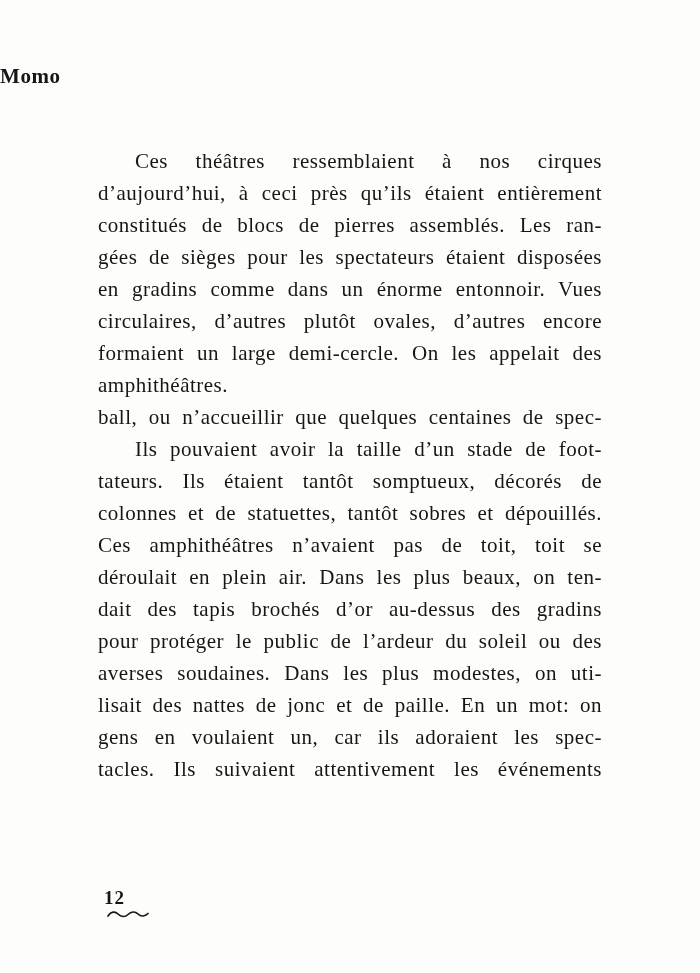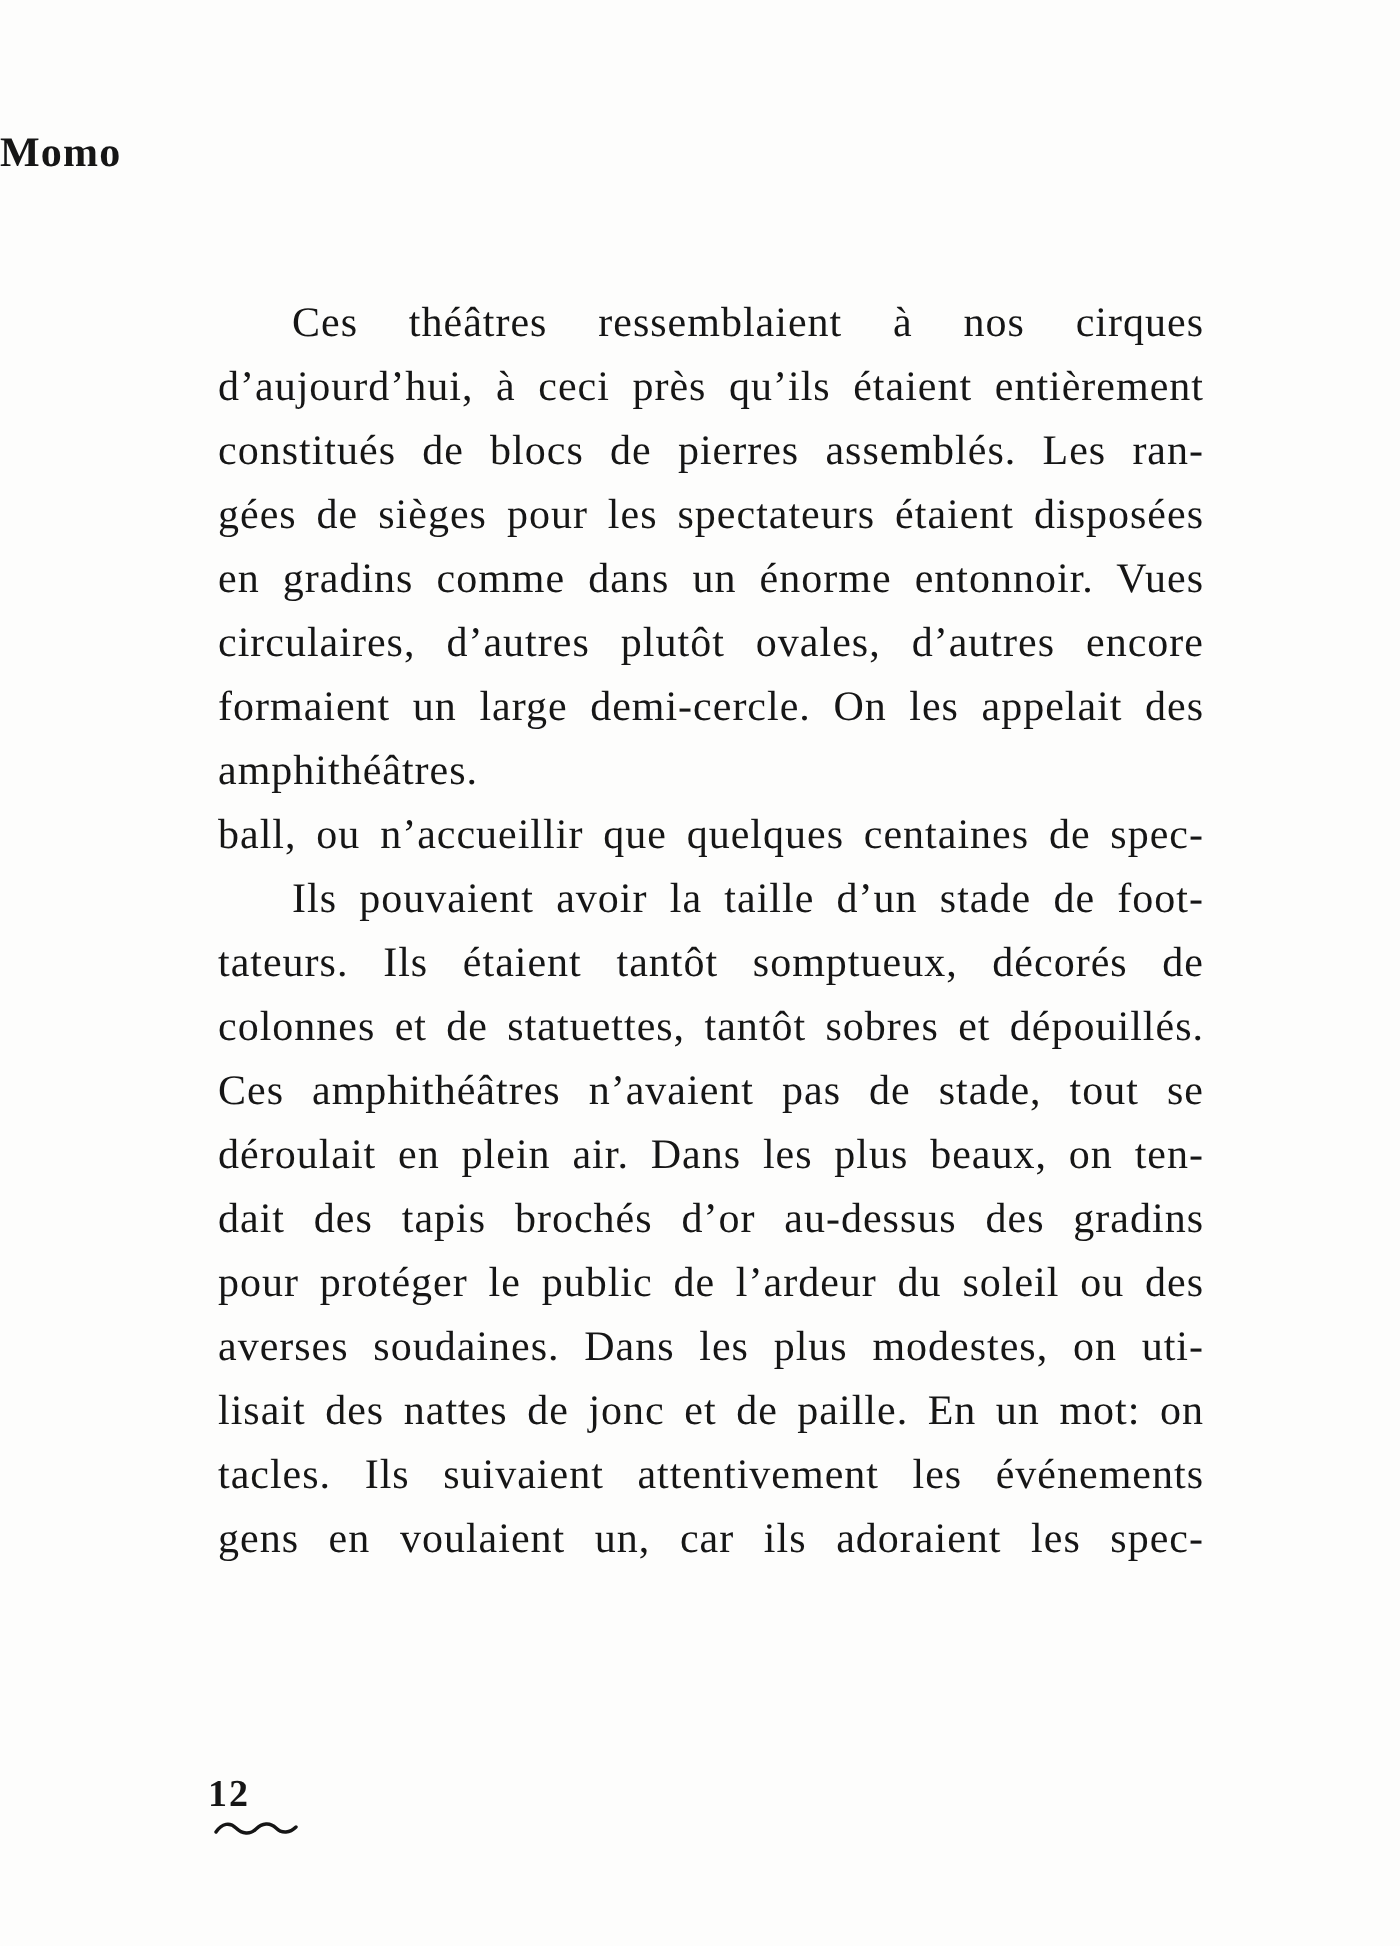--- a/index.html
+++ b/index.html
@@ -31,21 +31,20 @@
     left: 98px;
     width: 504px;
     font-size: 21px;
     line-height: 32px;
     letter-spacing: 0.5px;
   }
   .line {
     text-align: justify;
     text-align-last: justify;
     height: 32px;
-    margin-left: 11px;
   }
   .line.indent {
     text-indent: 37px;
   }
   .line.para-end {
     text-align-last: left;
   }
   .footer {
     position: absolute;
     top: 887px;
@@ -77,28 +76,28 @@
       <div class="line">constitués de blocs de pierres assemblés. Les ran-</div>
       <div class="line">gées de sièges pour les spectateurs étaient disposées</div>
       <div class="line">en gradins comme dans un énorme entonnoir. Vues</div>
       <div class="line">circulaires, d’autres plutôt ovales, d’autres encore</div>
       <div class="line">formaient un large demi-cercle. On les appelait des</div>
       <div class="line para-end">amphithéâtres.</div>
       <div class="line">ball, ou n’accueillir que quelques centaines de spec-</div>
       <div class="line indent">Ils pouvaient avoir la taille d’un stade de foot-</div>
       <div class="line">tateurs. Ils étaient tantôt somptueux, décorés de</div>
       <div class="line">colonnes et de statuettes, tantôt sobres et dépouillés.</div>
-      <div class="line">Ces amphithéâtres n’avaient pas de stade, tout se</div>
+      <div class="line">Ces amphithéâtres n’avaient pas de toit, toit se</div>
       <div class="line">déroulait en plein air. Dans les plus beaux, on ten-</div>
       <div class="line">dait des tapis brochés d’or au-dessus des gradins</div>
       <div class="line">pour protéger le public de l’ardeur du soleil ou des</div>
       <div class="line">averses soudaines. Dans les plus modestes, on uti-</div>
       <div class="line">lisait des nattes de jonc et de paille. En un mot: on</div>
+      <div class="line">gens en voulaient un, car ils adoraient les spec-</div>
       <div class="line">tacles. Ils suivaient attentivement les événements</div>
-      <div class="line">gens en voulaient un, car ils adoraient les spec-</div>
     </div>
 
   <div class="footer">
     <span class="page-number">12</span>
     <svg class="squiggle" width="44" height="10" viewBox="0 0 44 10">
       <path d="M2,7 C5,2.5 9,2 12,5 C15,8 19,8.5 22,5.5 C25,2.5 29,2 32,5 C35,8 39,7.5 42,4.5" fill="none" stroke="#161616" stroke-width="1.7" stroke-linecap="round"></path>
     </svg>
   </div>
 
 </div>

